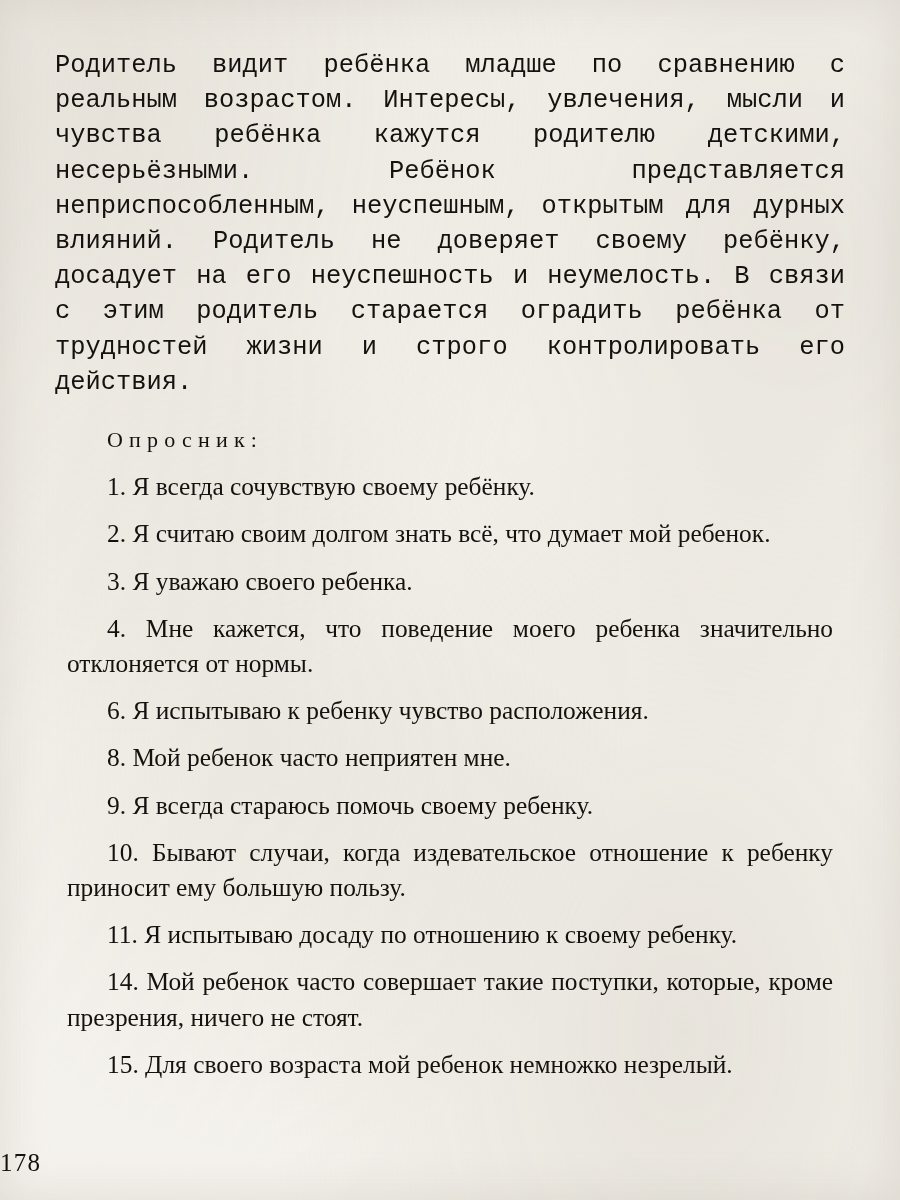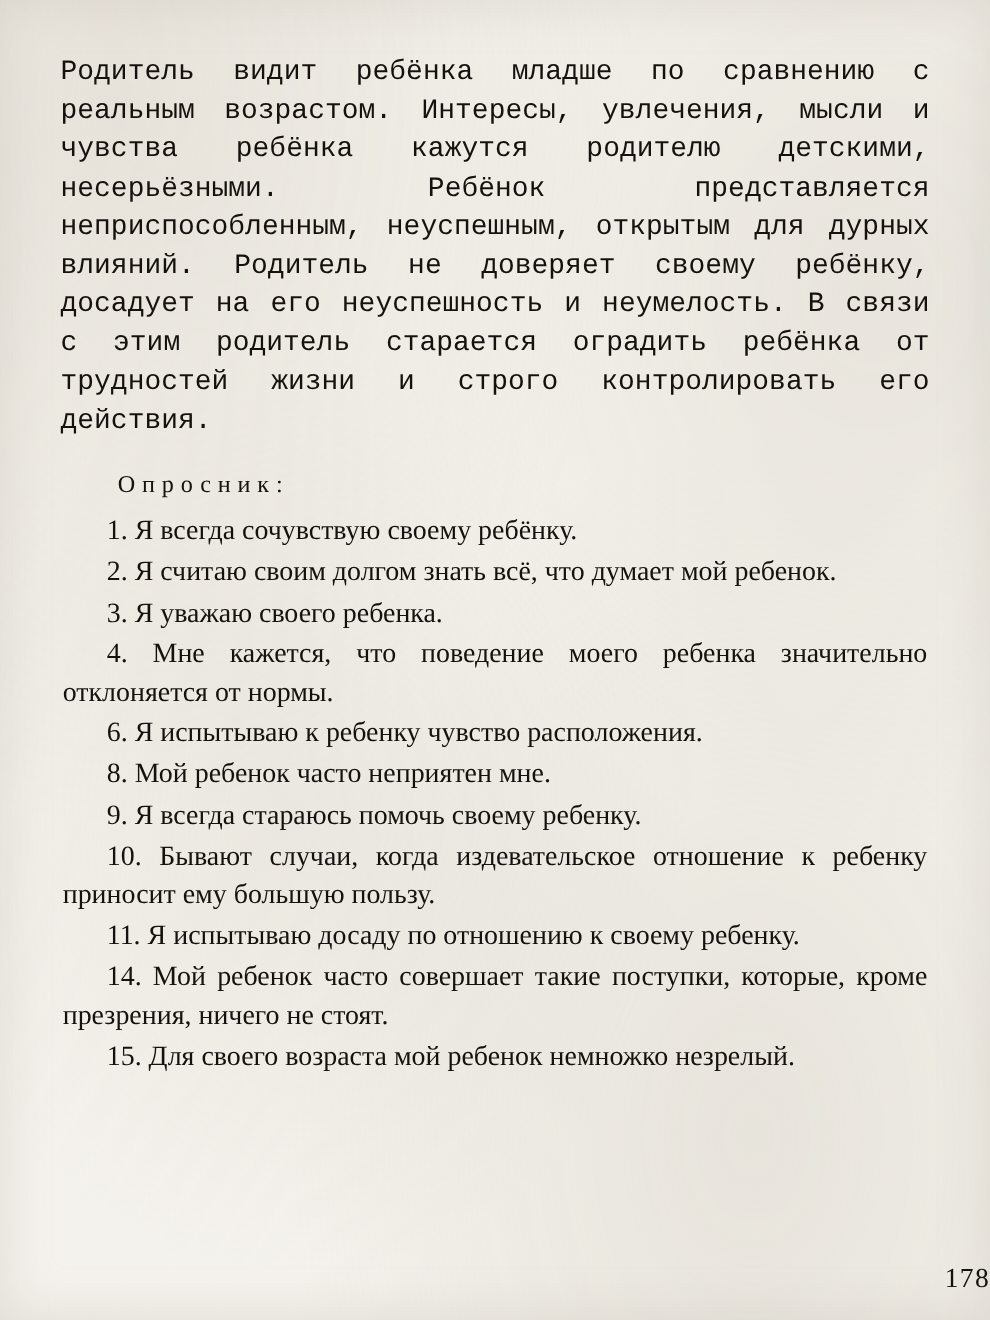--- a/index.html
+++ b/index.html
@@ -71,38 +71,38 @@
     letter-spacing: 6.2px;
     white-space: pre;
   }
 
   .q-list {
     list-style: none;
     margin: 0;
     padding: 0;
   }
   .q-item {
-    margin: 2px;
+    margin: 12px;
     padding: 0;
     text-indent: 40px;
     text-align: justify;
     font-size: 25.4px;
     line-height: 35.2px;
   }
   .q-item.last-full { text-align-last: left; }
   .q-num {
     white-space: pre;
   }
 
   .folio {
     position: absolute;
     left: 0;
     right: 0;
     top: 1148px;
-    text-align: right;
+    text-align: left;
     font-size: 25px;
     line-height: 30px;
     letter-spacing: 1.2px;
     z-index: 2;
   }
 </style>
 </head>
 <body>
 
 <div class="paper-grain"></div>

